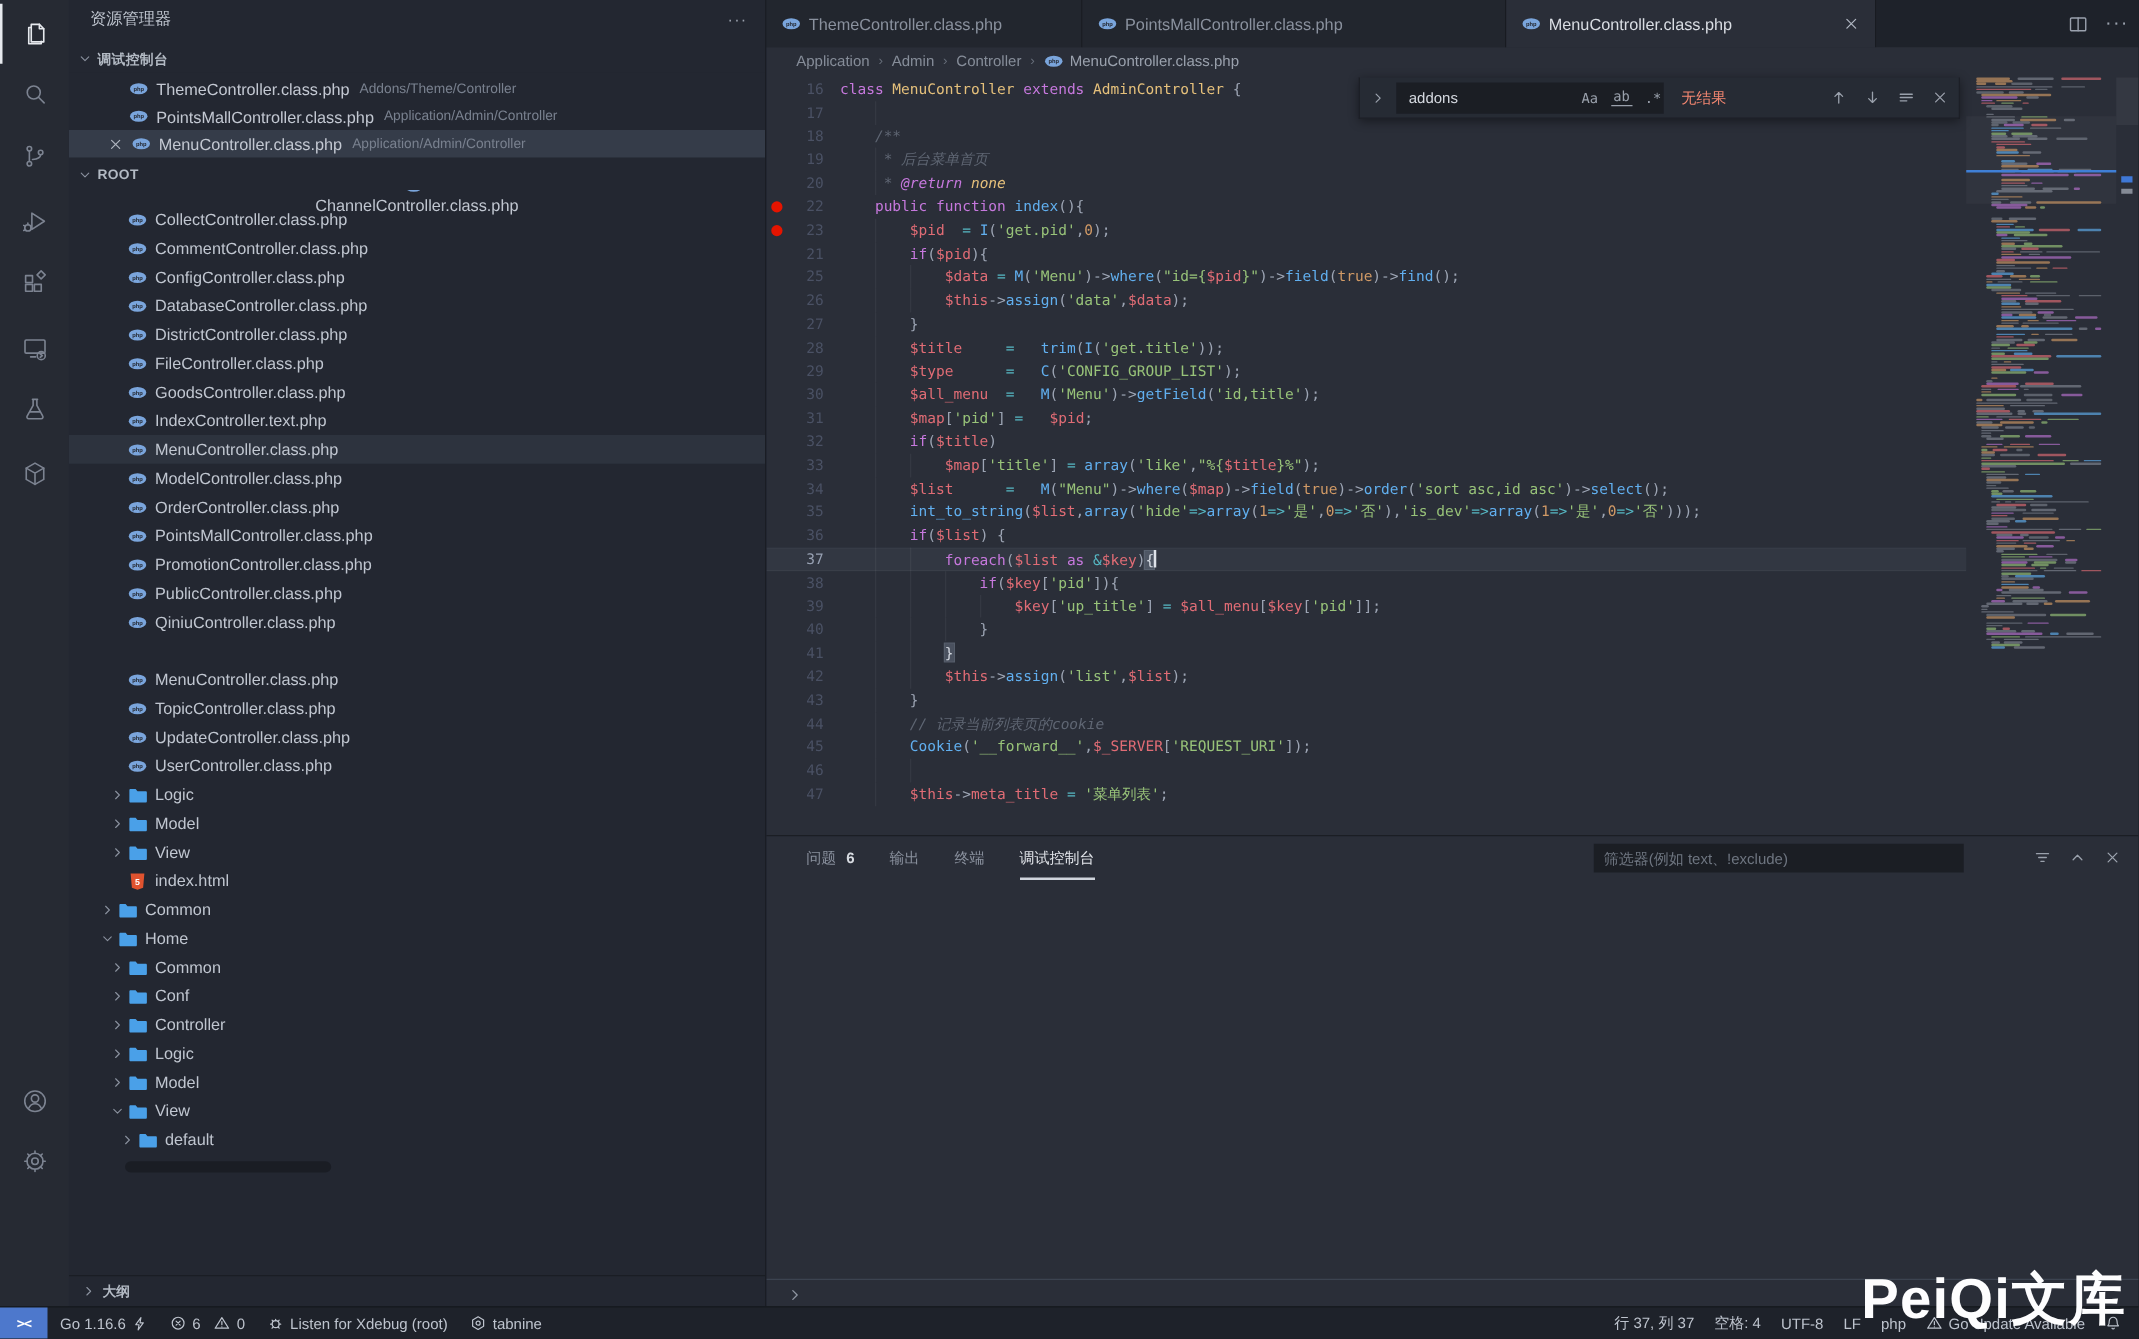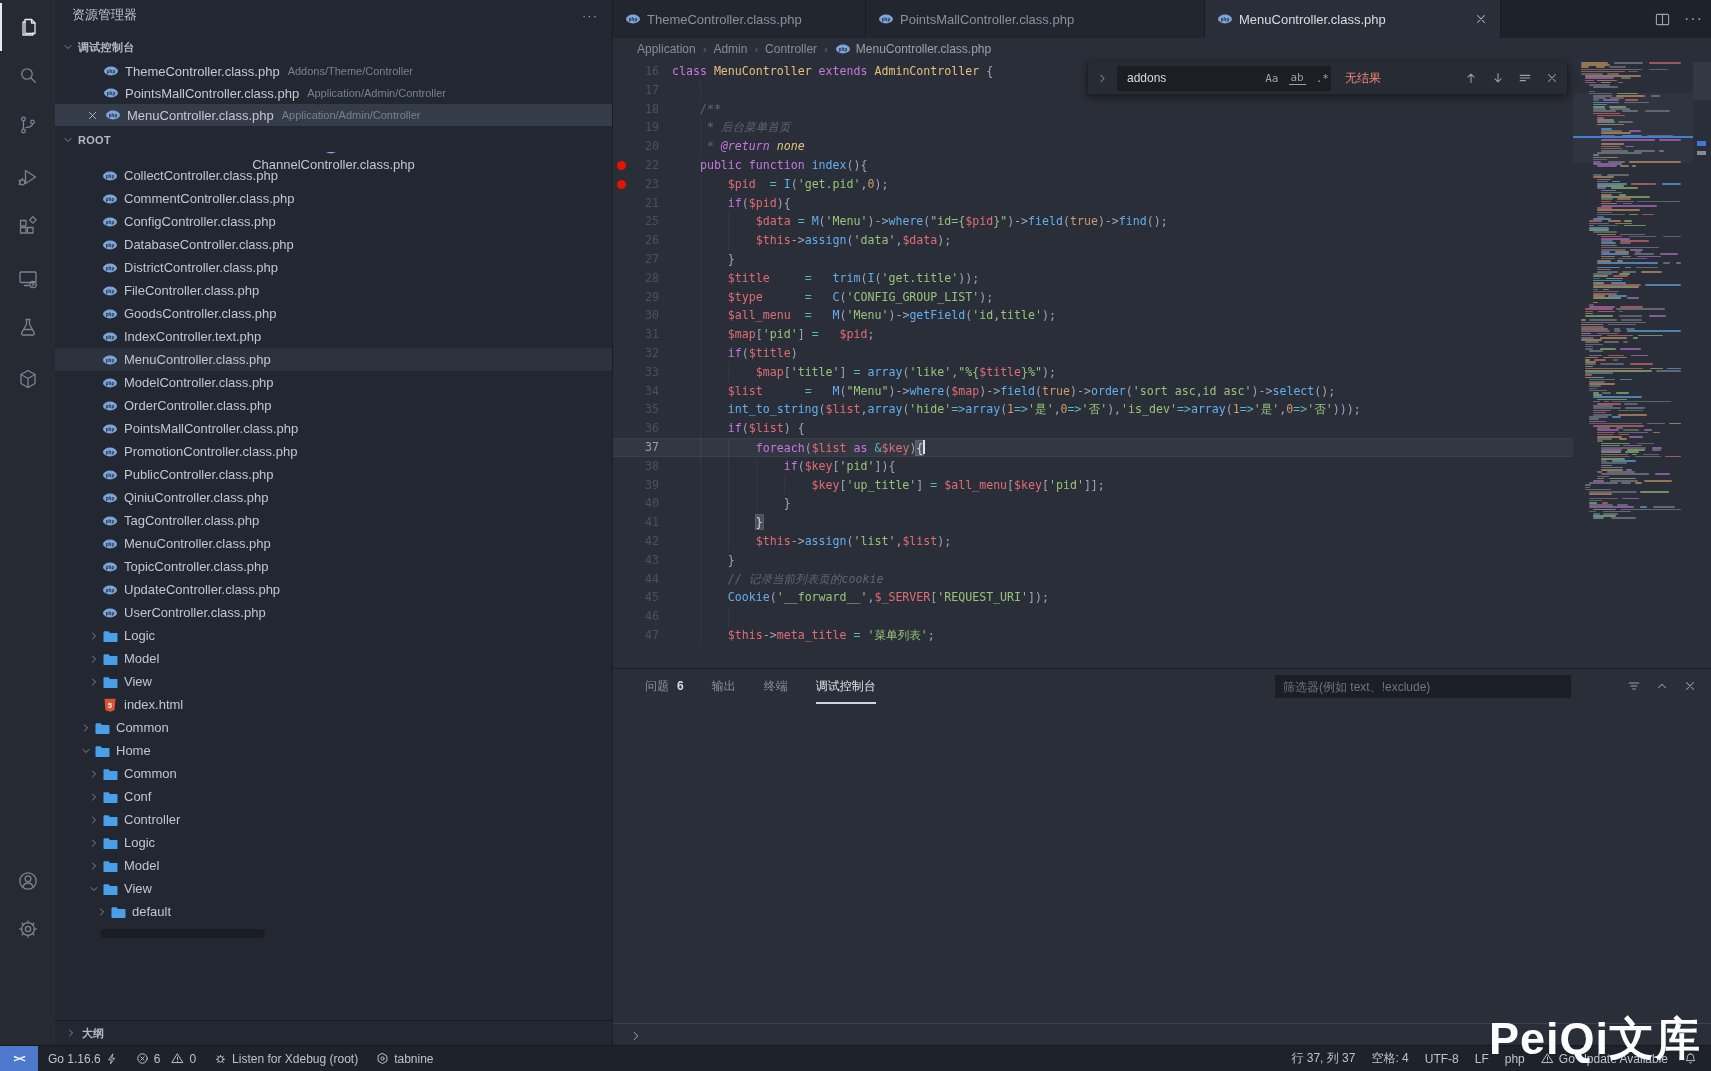--- a/index.html
+++ b/index.html
@@ -407,31 +407,20 @@
         <div class="tree-row" style="top: 345px;">
           <span style="width:33px;flex:none;"></span>
           <span style="width:14px;flex:none;"></span>
           <span class="ficon">
             <svg width="16" height="16" viewBox="0 0 16 16">
               <ellipse cx="8" cy="8" rx="7" ry="4.4" fill="#7aa5dc"></ellipse>
               <text x="8" y="9.8" text-anchor="middle" font-size="4.6" font-family="sans-serif" font-weight="bold" fill="#23272f">php</text>
             </svg>
           </span>
           <span>QiniuController.class.php</span>
-        </div>
-        <div class="tree-row" style="top: 368px;">
-          <span style="width:33px;flex:none;"></span>
-          <span style="width:14px;flex:none;"></span>
-          <span class="ficon">
-            <svg width="16" height="16" viewBox="0 0 16 16">
-              <ellipse cx="8" cy="8" rx="7" ry="4.4" fill="#7aa5dc"></ellipse>
-              <text x="8" y="9.8" text-anchor="middle" font-size="4.6" font-family="sans-serif" font-weight="bold" fill="#23272f">php</text>
-            </svg>
-          </span>
-          <span>TagController.class.php</span>
         </div>
         <div class="tree-row" style="top: 391px;">
           <span style="width:33px;flex:none;"></span>
           <span style="width:14px;flex:none;"></span>
           <span class="ficon">
             <svg width="16" height="16" viewBox="0 0 16 16">
               <ellipse cx="8" cy="8" rx="7" ry="4.4" fill="#7aa5dc"></ellipse>
               <text x="8" y="9.8" text-anchor="middle" font-size="4.6" font-family="sans-serif" font-weight="bold" fill="#23272f">php</text>
             </svg>
           </span>

